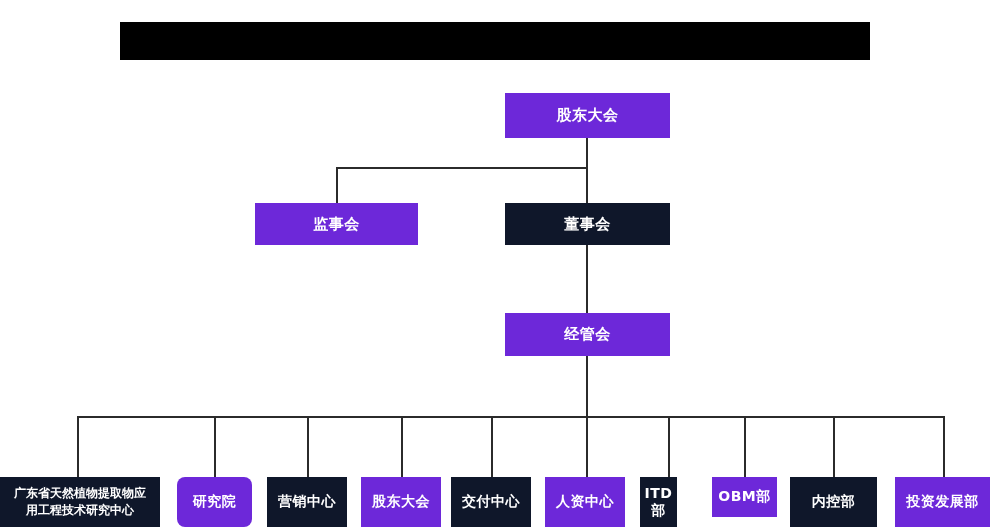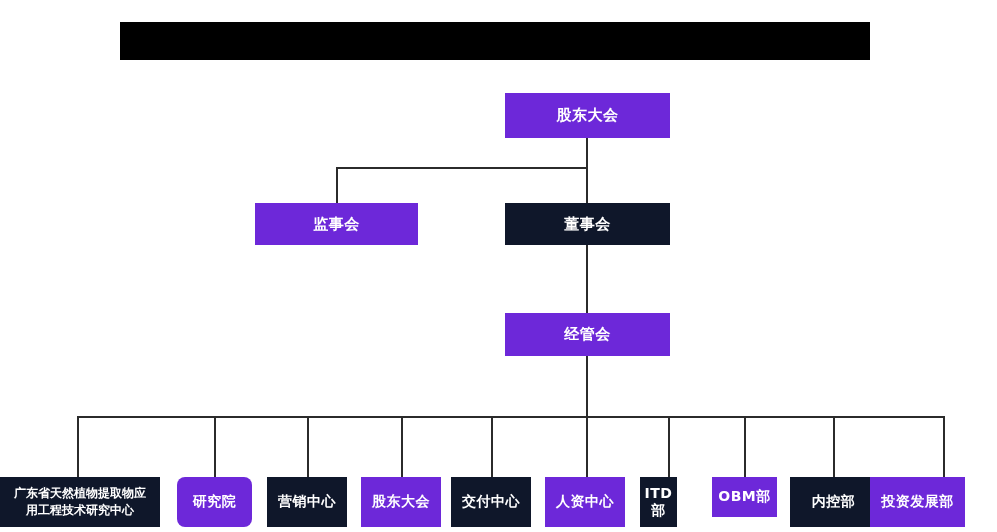--- a/index.html
+++ b/index.html
@@ -95,15 +95,15 @@
   <div class="node dark n-dept" style="left:545px;top:477px;width:80px;height:50px;">人资中心</div>
 
   <div class="node light n-dept" style="left:451px;top:477px;width:80px;height:50px;">交付中心</div>
 
   <div class="node light n-dept" style="left:640px;top:477px;width:37px;height:50px;">ITD部</div>
 
   <div class="node dark n-dept" style="left:712px;top:477px;width:65px;height:40px;">OBM部</div>
 
   <div class="node light n-dept" style="left:790px;top:477px;width:87px;height:50px;">内控部</div>
 
-  <div class="node dark n-dept" style="left:870px;top:477px;width:95px;height:50px;">投资发展部</div>
+  <div class="node dark n-dept" style="left:895px;top:477px;width:95px;height:50px;">投资发展部</div>
 
 </div>
 
 </body></html>

